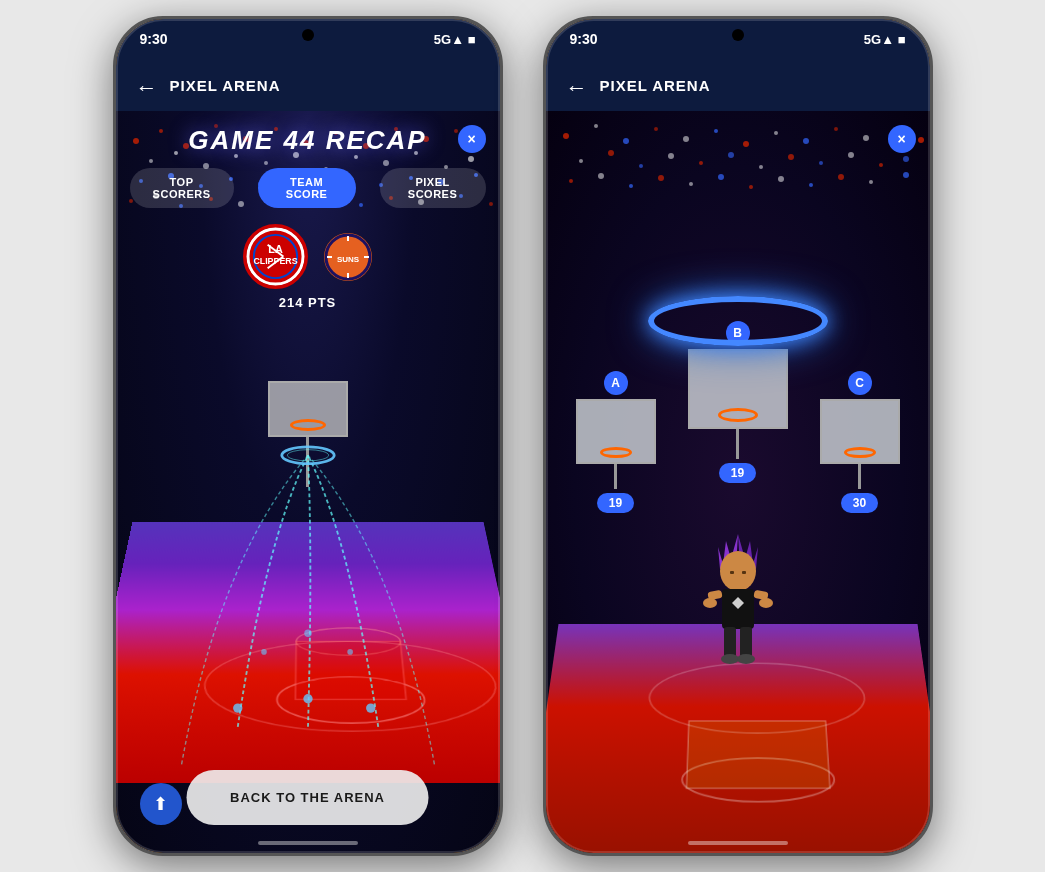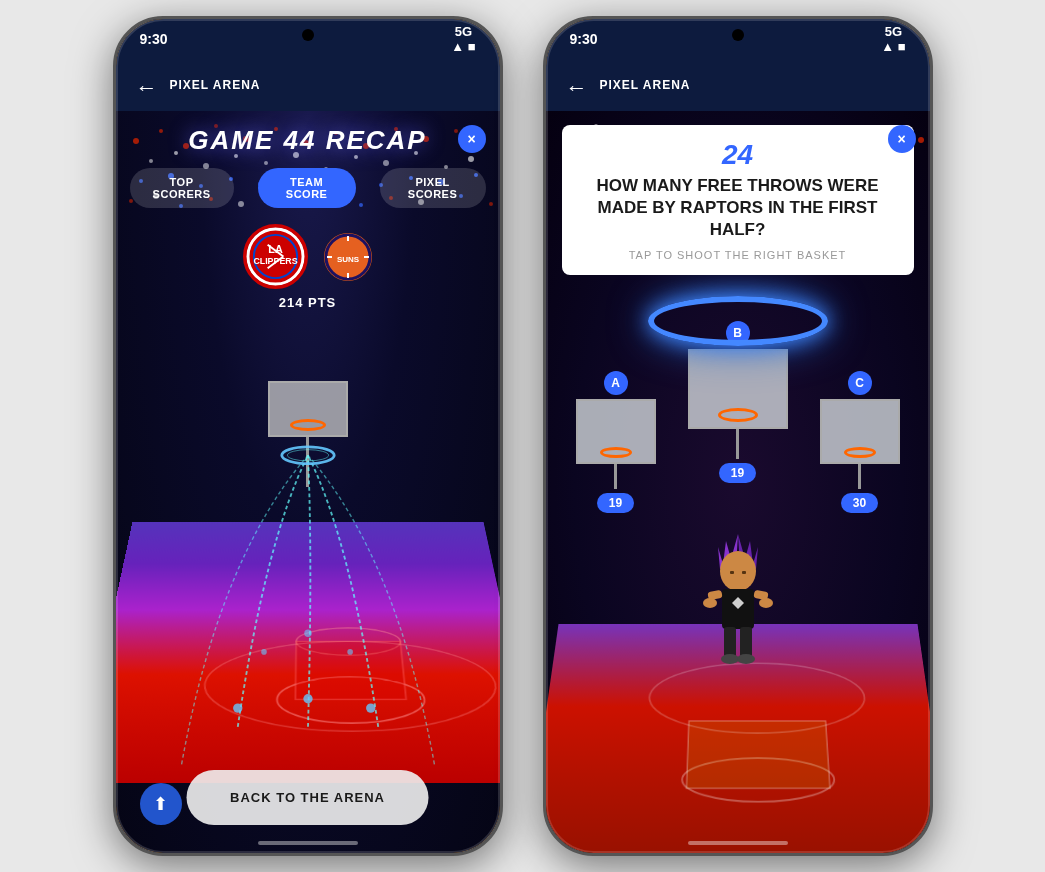--- a/index.html
+++ b/index.html
@@ -56,21 +56,20 @@
       font-size: 14px;
       font-weight: 600;
     }
     .status-right {
       display: flex;
       align-items: center;
       gap: 0;
       color: white;
       font-size: 13px;
       font-weight: 600;
-      flex-direction: column;
     }
     .camera-notch {
       position: absolute;
       top: 10px;
       left: 50%;
       transform: translateX(-50%);
       width: 12px;
       height: 12px;
       background: #000;
       border-radius: 50%;
@@ -85,21 +84,21 @@
       padding: 0 20px;
       gap: 12px;
     }
     .nav-back {
       color: white;
       font-size: 22px;
       cursor: pointer;
     }
     .nav-title {
       color: white;
-      font-size: 12px;
+      font-size: 15px;
       font-weight: 700;
       letter-spacing: 1px;
     }
     .arena-bg {
       width: 100%;
       height: 100%;
       position: absolute;
       top: 0; left: 0;
       background: radial-gradient(ellipse at center top, #1a1a4e 0%, #0a0a2a 40%, #050515 100%);
     }
@@ -595,25 +594,20 @@
             <circle cx="235" cy="68" r="3" fill="white" opacity="0.5"></circle>
             <circle cx="265" cy="74" r="2" fill="#3366ff" opacity="0.7"></circle>
             <circle cx="295" cy="66" r="3" fill="#cc2200" opacity="0.7"></circle>
             <circle cx="325" cy="71" r="2" fill="white" opacity="0.5"></circle>
             <circle cx="360" cy="64" r="3" fill="#3366ff" opacity="0.7"></circle>
           </svg>
         </div>
 
         <div style="position:absolute; right:14px; top:14px; width:28px; height:28px; border-radius:50%; background:#3366ff; color:white; display:flex; align-items:center; justify-content:center; font-size:14px; font-weight:bold; cursor:pointer; z-index:10;">×</div>
 
-        <div class="question-panel">
-          <div class="question-number">24</div>
-          <div class="question-text">HOW MANY FREE THROWS WERE MADE BY RAPTORS IN THE FIRST HALF?</div>
-          <div class="tap-instruction">TAP TO SHOOT THE RIGHT BASKET</div>
-        </div>
 
         <div class="glow-ring"></div>
 
         <div style="position:absolute; top:210px; left:0; right:0; height:300px;">
 
           <div style="position:absolute; top:0; left:50%; transform:translateX(-50%); display:flex; flex-direction:column; align-items:center;">
             <div class="hoop-answer-label">B</div>
             <div style="width:100px; height:80px; background:rgba(210,215,220,0.8); border:2px solid #aaa; display:flex; align-items:flex-end; justify-content:center; padding-bottom:5px;">
               <div style="width:40px; height:14px; border:3px solid #ff6600; border-radius:50%;"></div>
             </div>

